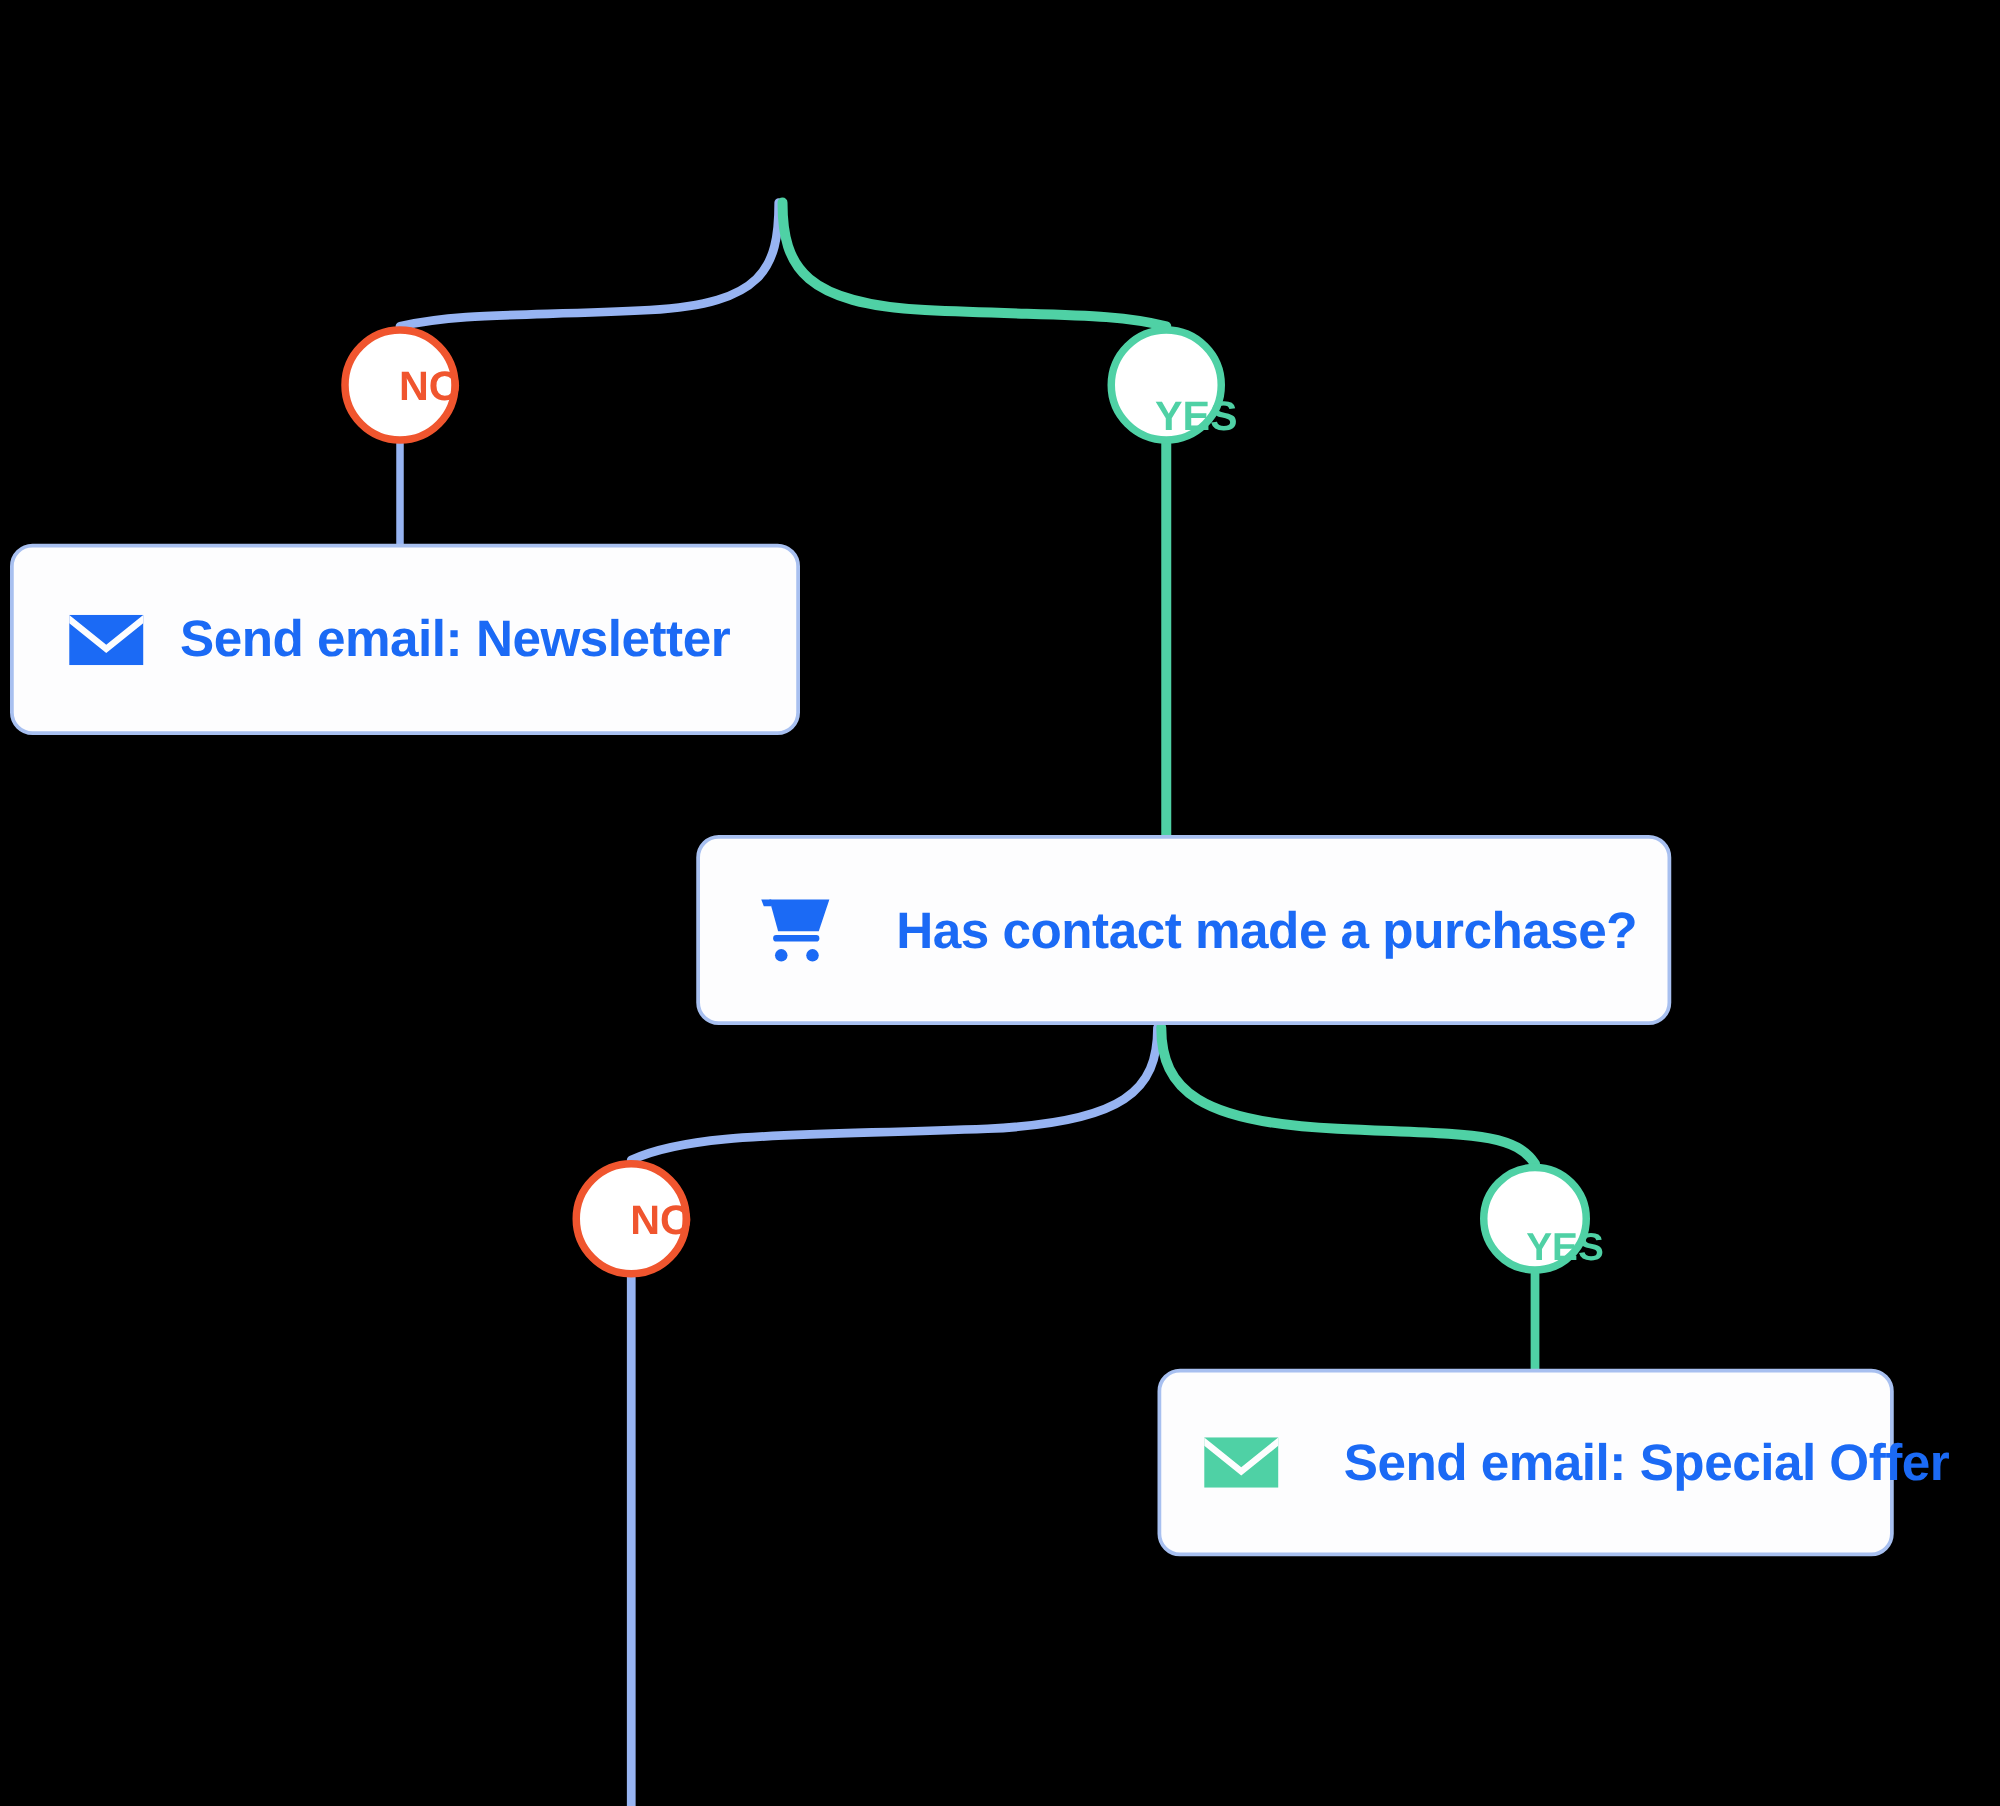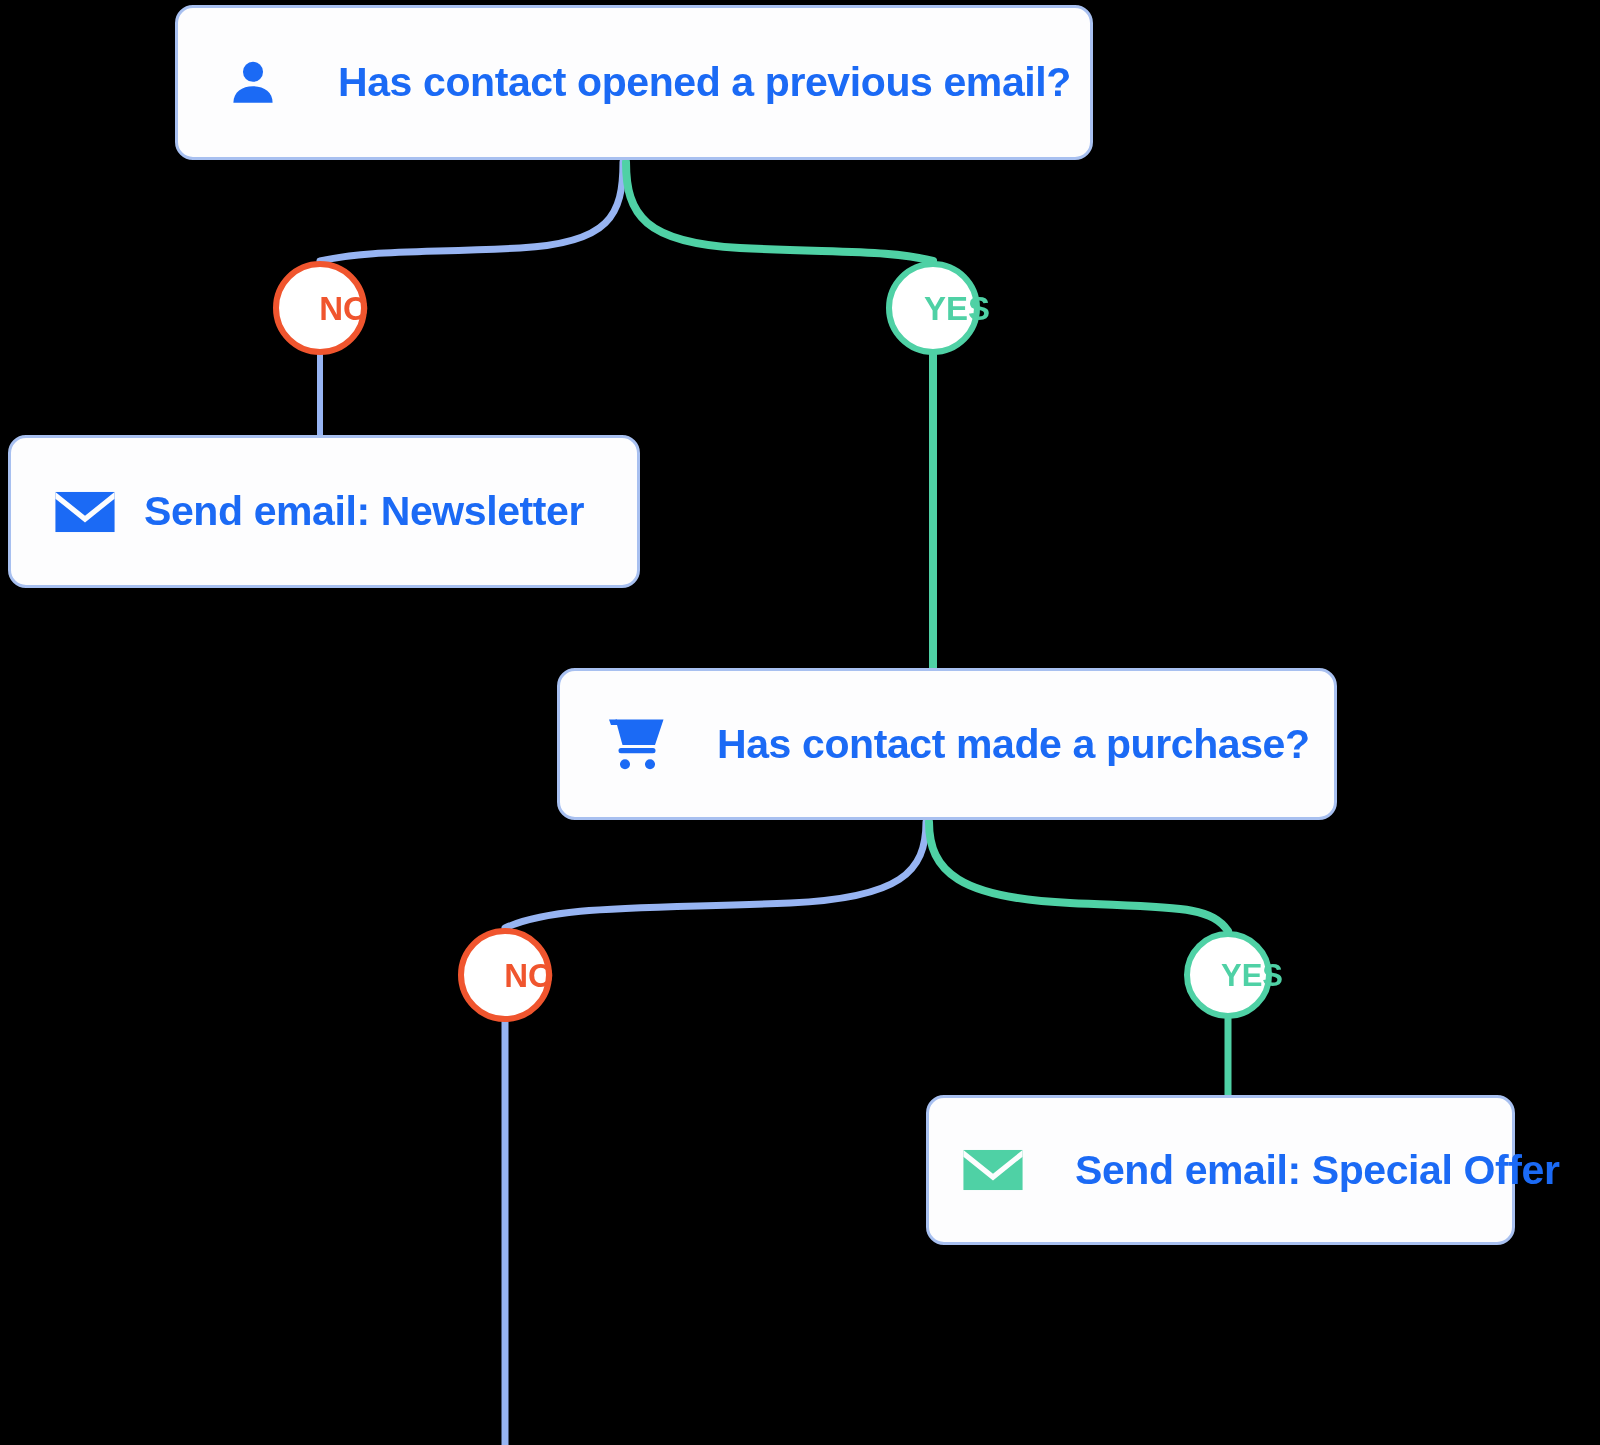--- a/index.html
+++ b/index.html
@@ -84,20 +84,21 @@
     font-weight: bold;
     z-index: 4;
   }
   .badge-no {
     border: 6px solid #F0552E;
     color: #F0552E;
   }
   .badge-yes {
     border: 6px solid #4FD1A5;
     color: #4FD1A5;
+    align-items: flex-end;
   }
   .badge-text {
     font-size: 33px;
     letter-spacing: 0px;
     line-height: 1;
     margin-left: 48px;
   }
   #badge-no-1 { left: 273px; top: 261px; width: 94px; height: 94px; }
   #badge-yes-1 { left: 886px; top: 261px; width: 94px; height: 94px; }
   #badge-no-2 { left: 458px; top: 928px; width: 94px; height: 94px; }
@@ -121,29 +122,20 @@
 
     <path d="M 926,822 C 926,872 900,898 790,903 C 640,909 555,905 505,928" fill="none" stroke="#97B4F2" stroke-width="7" stroke-linecap="round"></path>
 
     <path d="M 505,1022 L 505,1445" fill="none" stroke="#97B4F2" stroke-width="7" stroke-linecap="round"></path>
 
     <path d="M 929,822 C 929,872 960,898 1070,903 C 1175,908 1210,905 1228,931" fill="none" stroke="#4FD1A5" stroke-width="8" stroke-linecap="round"></path>
 
     <path d="M 1228,1019 L 1228,1097" fill="none" stroke="#4FD1A5" stroke-width="7" stroke-linecap="round"></path>
   </svg>
 
-  <div class="node-card" id="card-open-email">
-    <span class="node-icon">
-      <svg width="56" height="56" viewBox="0 0 24 24" xmlns="http://www.w3.org/2000/svg">
-        <circle cx="12" cy="7.2" r="4.3" fill="#1B6AF5"></circle>
-        <path d="M3.6 20.5 C3.6 15.9 7.3 13.4 12 13.4 C16.7 13.4 20.4 15.9 20.4 20.5 Z" fill="#1B6AF5"></path>
-      </svg>
-    </span>
-    <span class="node-label">Has contact opened a previous email?</span>
-  </div>
 
   <div class="badge badge-no" id="badge-no-1">
     <span class="badge-text">NO</span>
   </div>
 
   <div class="badge badge-yes" id="badge-yes-1">
     <span class="badge-text">YES</span>
   </div>
 
   <div class="node-card" id="card-newsletter">

